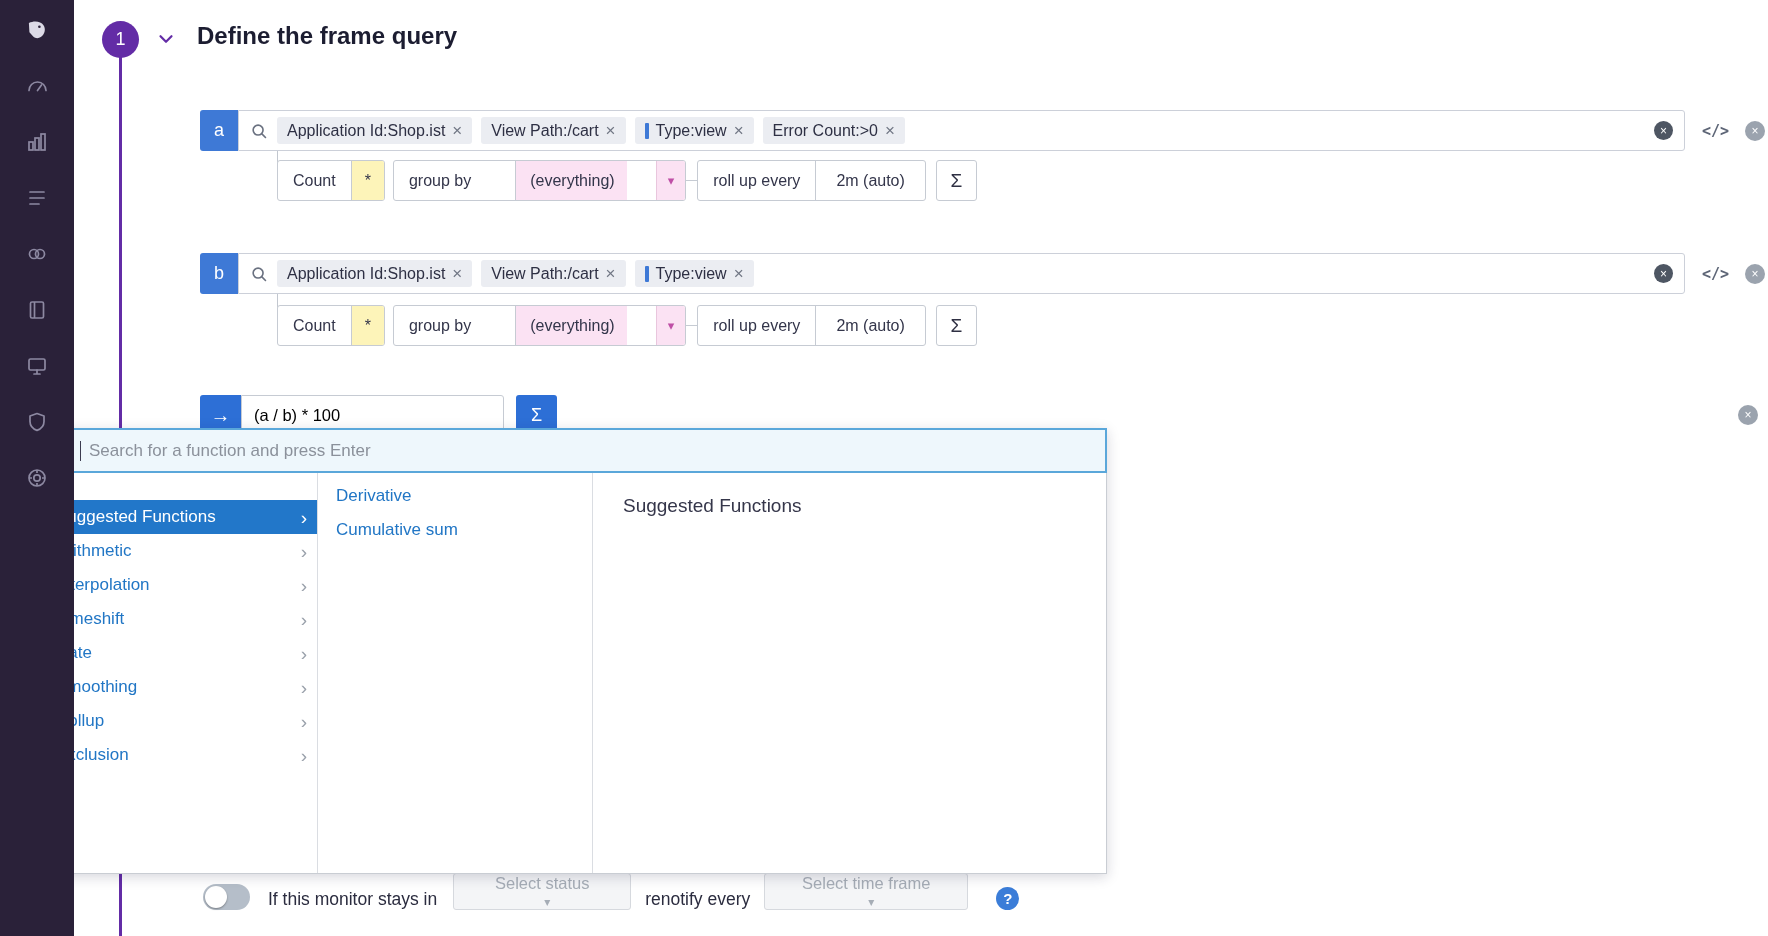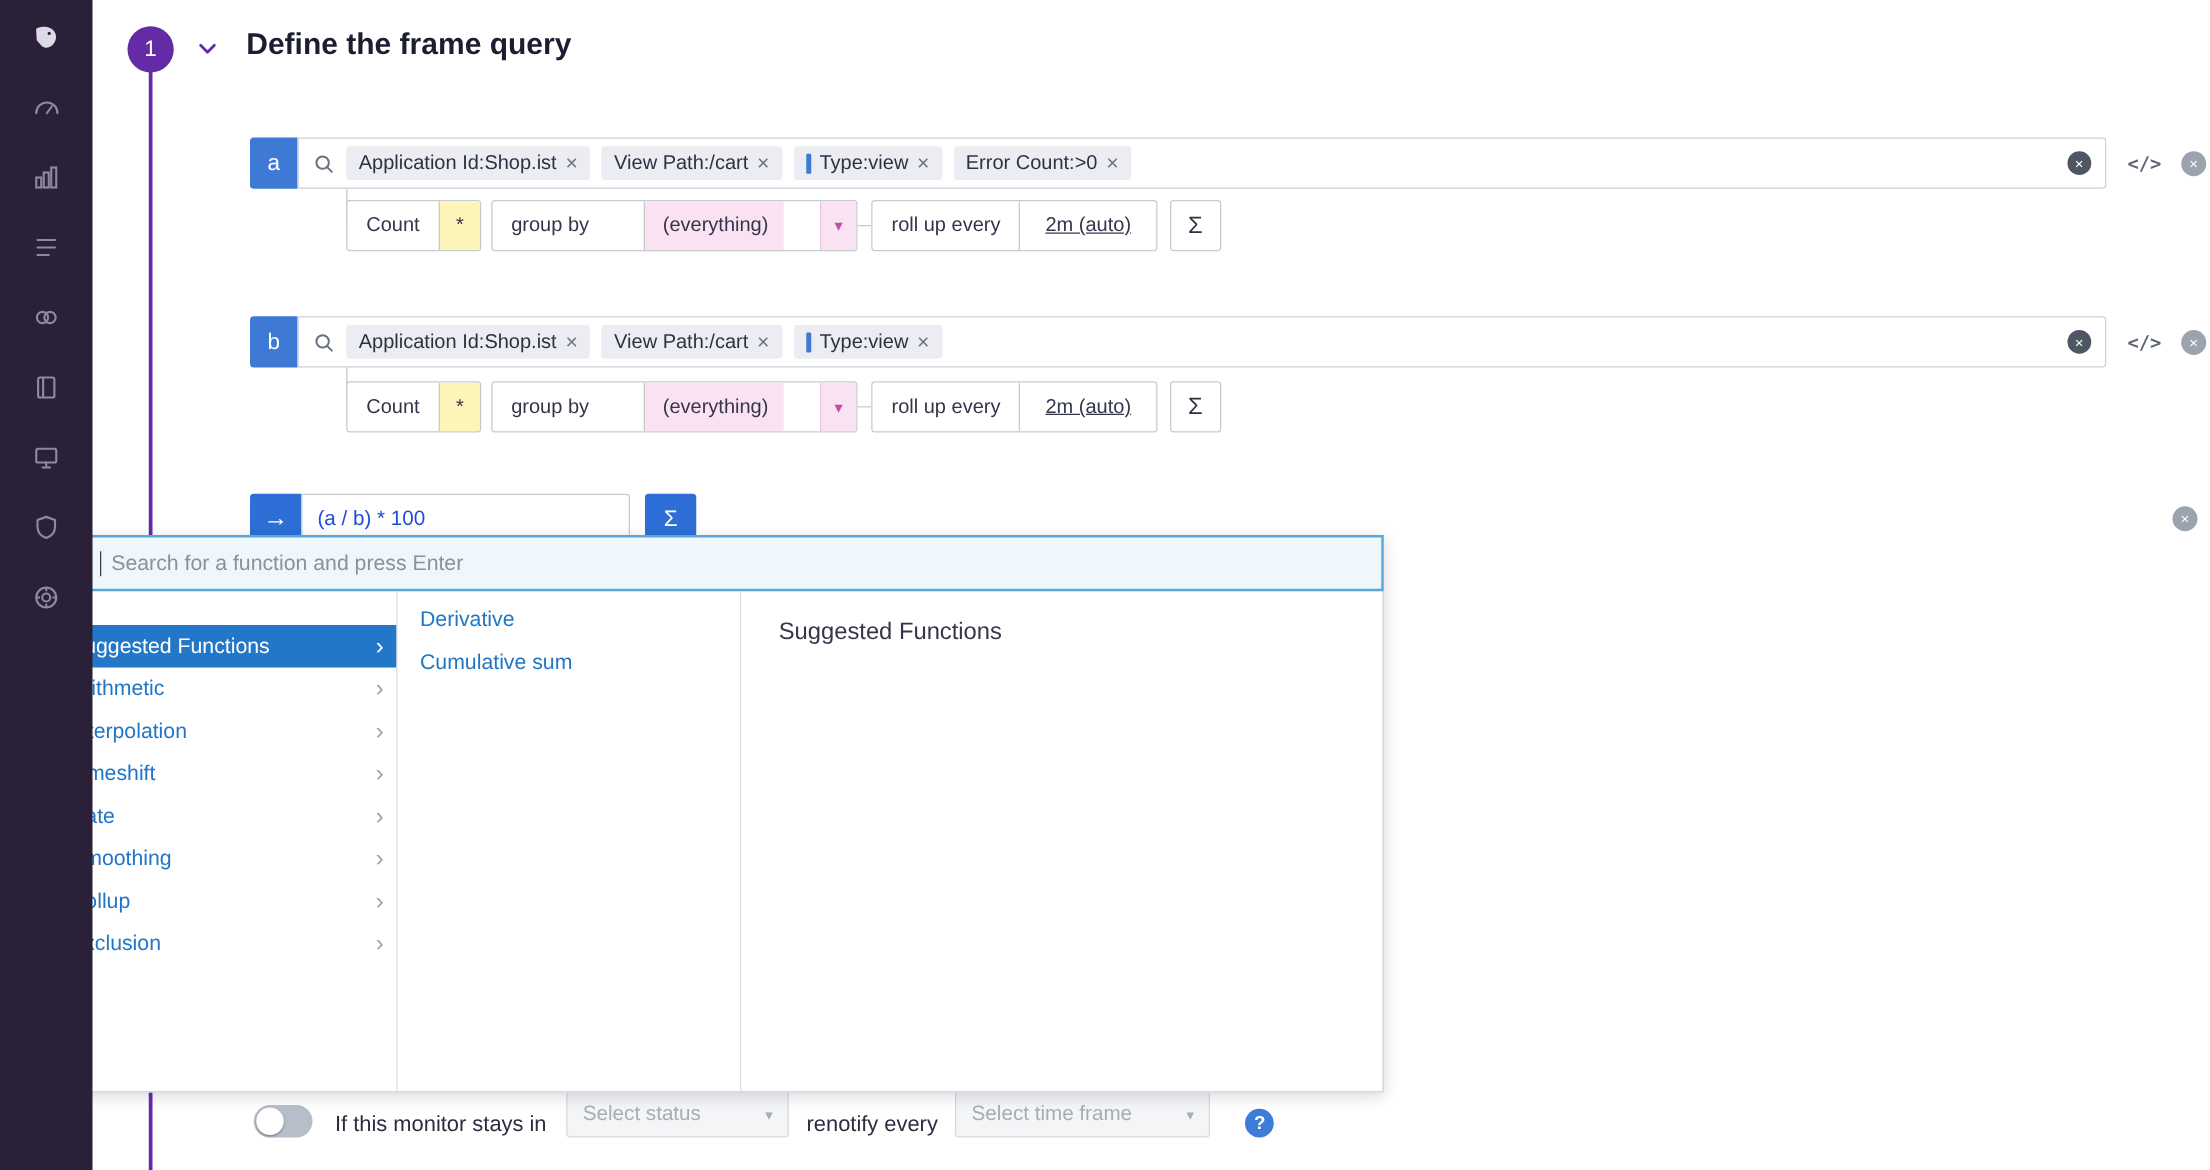--- a/index.html
+++ b/index.html
@@ -41,33 +41,33 @@
   .connector-v { position:absolute; left:277px; width:1px; background:#c2c7cf; }
   .agg-row { position:absolute; left:277px; height:41px; display:flex; align-items:center; }
   .agg-group { display:flex; align-items:stretch; height:41px; border:1px solid #c6cbd3; border-radius:3px;
                background:#fff; overflow:hidden; }
   .agg-cell { display:flex; align-items:center; padding:0 15px; font-size:16px; color:#33354a; cursor:pointer; }
   .agg-cell + .agg-cell { border-left:1px solid #c6cbd3; }
   .cell-star { background:#fdf4b9; padding:0 13px; }
   .cell-everything { background:#fbe2f3; padding:0 12px 0 14px; }
   .cell-ev-chev { background:#fbe2f3; border-left:1px solid #e9c6dd !important; color:#bf4fa6;
                   padding:0 11px; font-size:13px; }
-  .cell-rollup-val { padding:0 20px;text-decoration:underline; }
+  .cell-rollup-val { padding:0 20px; }
   .dash { width:11px; height:1px; background:#c6cbd3; }
   .gap8 { margin-left:8px;gap:29px; }
   .sigma-box { width:41px; height:41px; border:1px solid #c6cbd3; border-radius:3px; background:#fff;
                display:flex; align-items:center; justify-content:center; font-size:19px; color:#2f3043;
                margin-left:10px; cursor:pointer; }
 
   
   .formula-row { position:absolute; left:200px; top:395px; height:41px; display:flex; align-items:center; }
   .arrow-btn { width:41px; height:41px; background:#2d6fd6; color:#fff; border-radius:3px 0 0 3px;
                font-size:20px; display:flex; align-items:center; justify-content:center; cursor:pointer; flex:none; }
   .formula-input { width:263px; height:41px; border:1px solid #c6cbd3; border-radius:0 3px 3px 0; background:#fff;
-                   display:flex; align-items:center; padding:0 12px; font-size:16.5px; color:#1d4ed8; cursor:text; }
+                   display:flex; align-items:center; padding:0 12px; font-size:16.5px; color:#000000; cursor:text; }
   .sigma-btn-blue { width:41px; height:41px; background:#2d6fd6; color:#fff; border-radius:3px; margin-left:12px;
                     font-size:18px; display:flex; align-items:center; justify-content:center; cursor:pointer; }
   .formula-x { position:absolute; left:1738px; top:405px; margin-left:0; }
 
   
   .fn-panel { position:absolute; left:42px; top:428px; width:1065px; height:446px; background:#fff;
               border:1px solid #c9cdd3; box-shadow:0 3px 12px rgba(25,25,60,.18); z-index:20;
               display:flex; flex-direction:column; }
   .fn-search { height:45px; flex:none; border:2px solid #5aa7da; background:#eef7fc; display:flex;
                align-items:center; gap:8px; padding:0 10px; margin:-1px -1px 0 -1px; }
@@ -89,21 +89,21 @@
   .detail-desc { font-size:17px; color:#35364a; }
 
   
   .renotify-row { position:absolute; left:203px; top:872px; height:38px; display:flex; align-items:flex-end; z-index:5; }
   .toggle { width:47px; height:26px; border-radius:13px; background:#b5bec9; position:relative; cursor:pointer; flex:none; }
   .toggle .knob { position:absolute; left:2px; top:2px; width:22px; height:22px; border-radius:50%;
                   background:#fff; box-shadow:0 1px 2px rgba(0,0,0,.35); }
   .cond-label { margin-left:18px; font-size:17.5px; color:#2b2c3f; white-space:nowrap; }
   .dd-disabled { margin-left:16px; height:37px; background:#f4f5f7; border:1px solid #d6d9de; border-radius:3px;
                  display:flex; align-items:center; justify-content:space-between; padding:0 12px;
-                 color:#a6adb6; font-size:16.5px; cursor:default; white-space:nowrap; }
+                 color:#a6adb6; font-size:16.5px; cursor:default; white-space:nowrap;flex-direction:column; }
   .dd-status { width:178px; }
   .dd-frame { width:204px; margin-left:14px; }
   .dd-chev { font-size:12px; color:#a6adb6; margin-left:10px; }
   .mid-label { margin-left:14px; font-size:17.5px; color:#2b2c3f; white-space:nowrap; }
   .help-circle { margin-left:28px; width:23px; height:23px; border-radius:50%; background:#3b7dd8; color:#fff;
                  font-size:15px; font-weight:bold; display:flex; align-items:center; justify-content:center; cursor:pointer; }
 </style>
 </head>
 <body>
 

